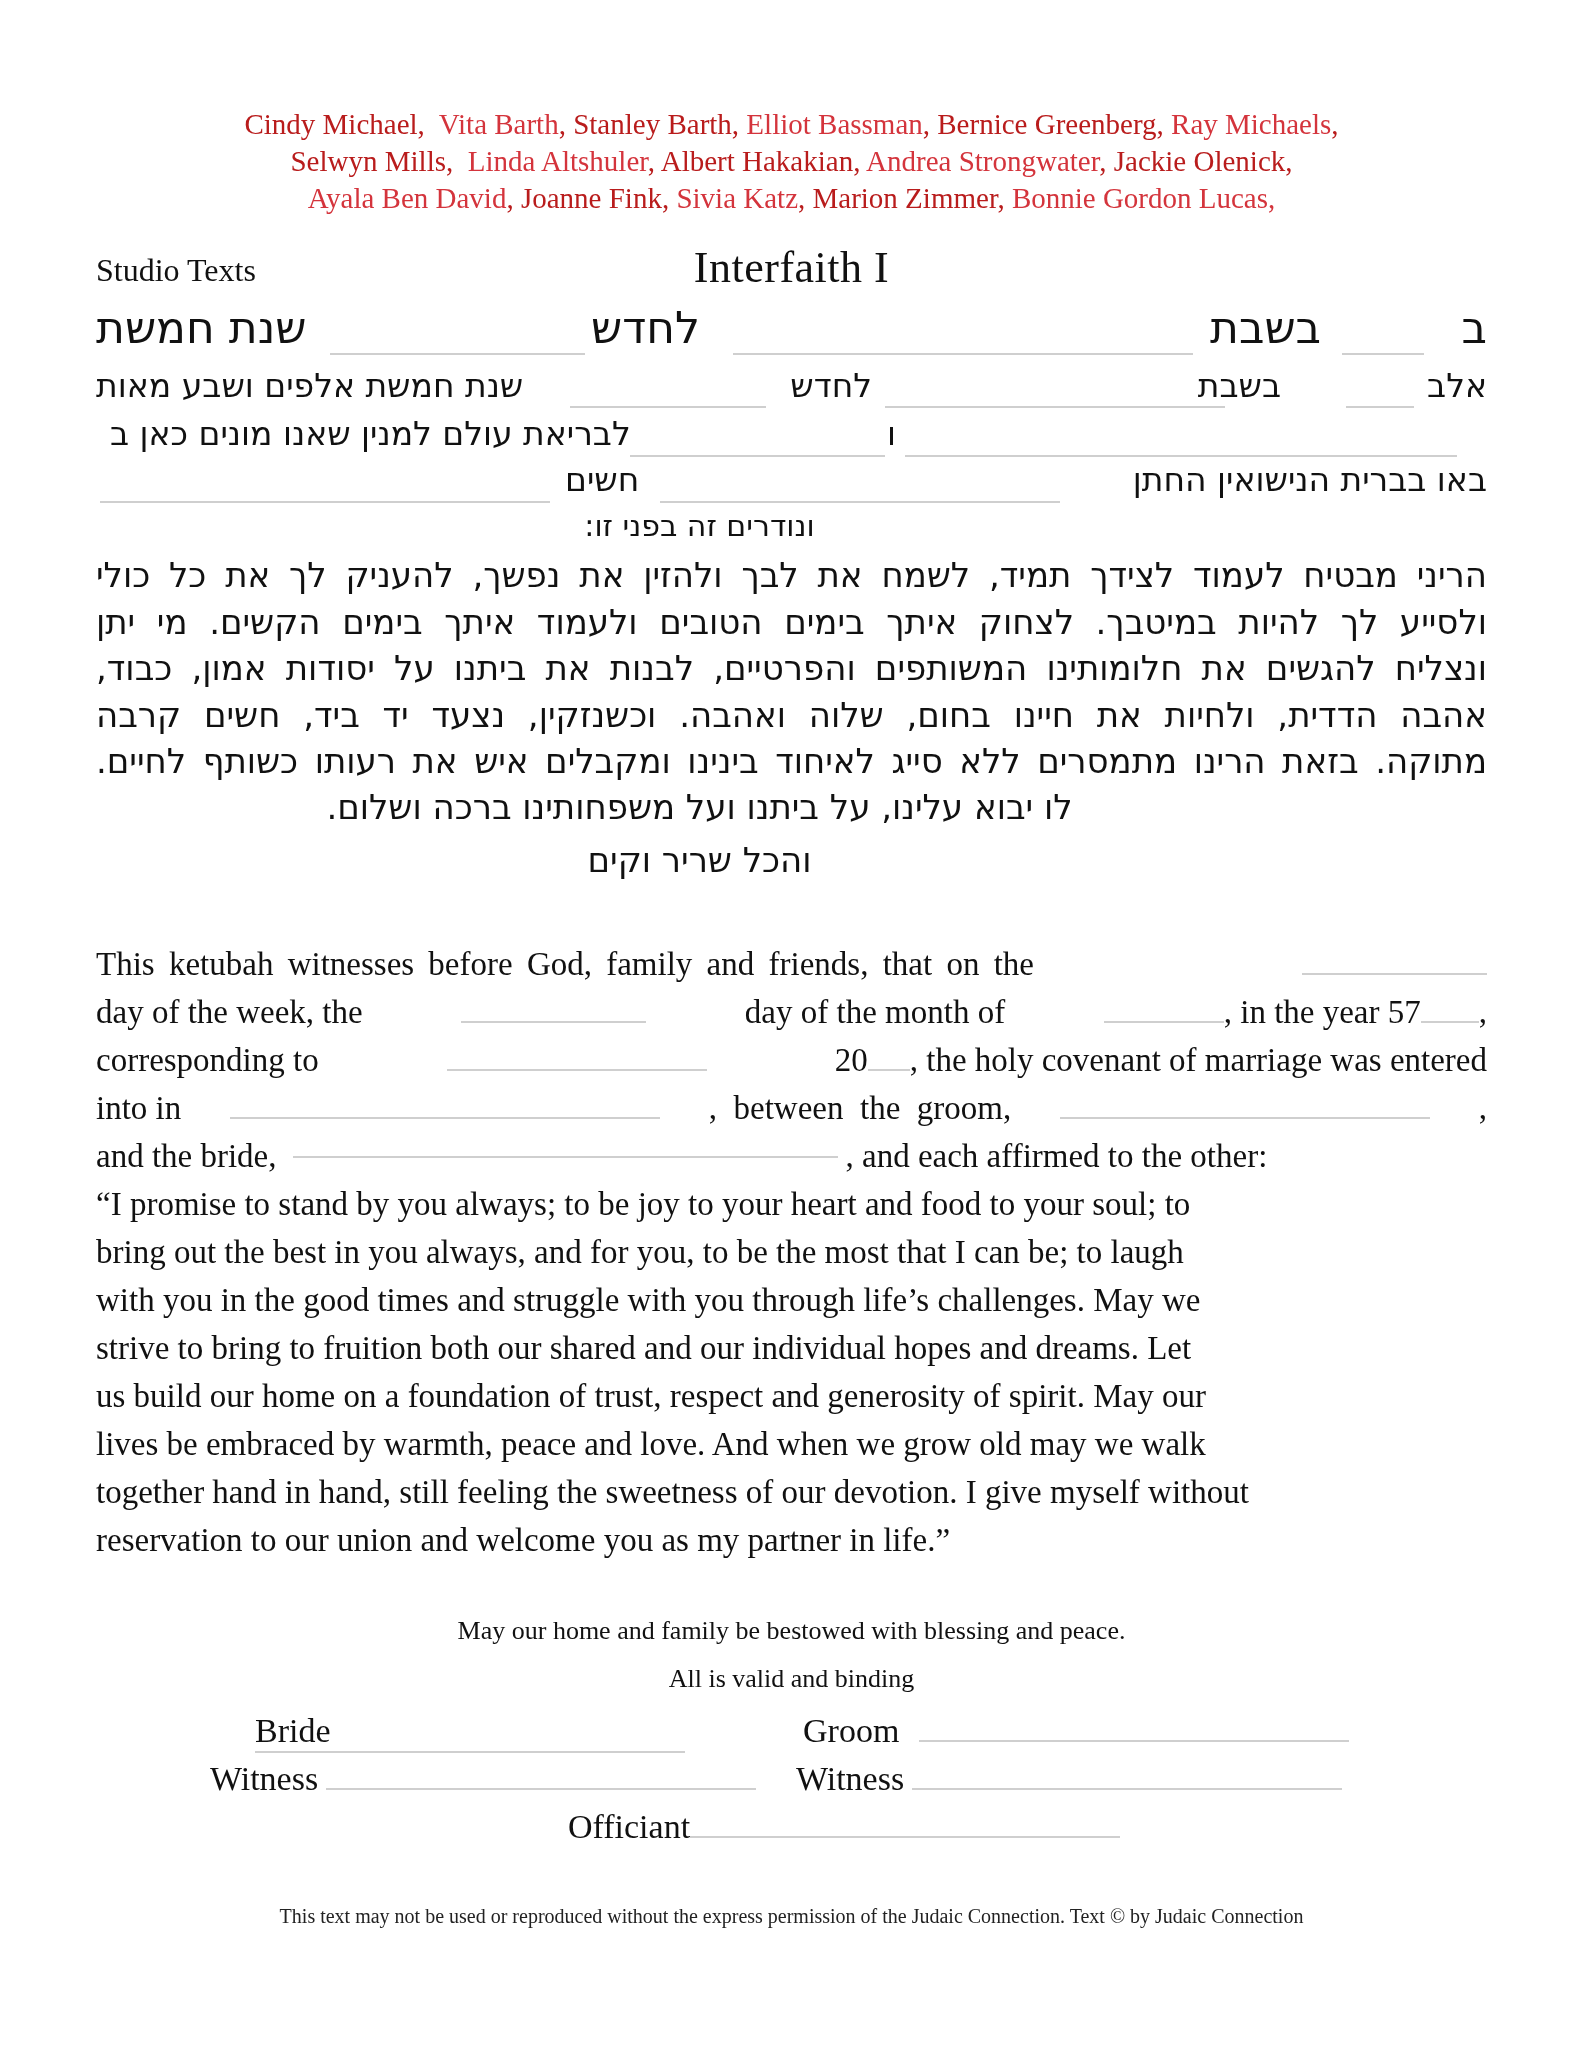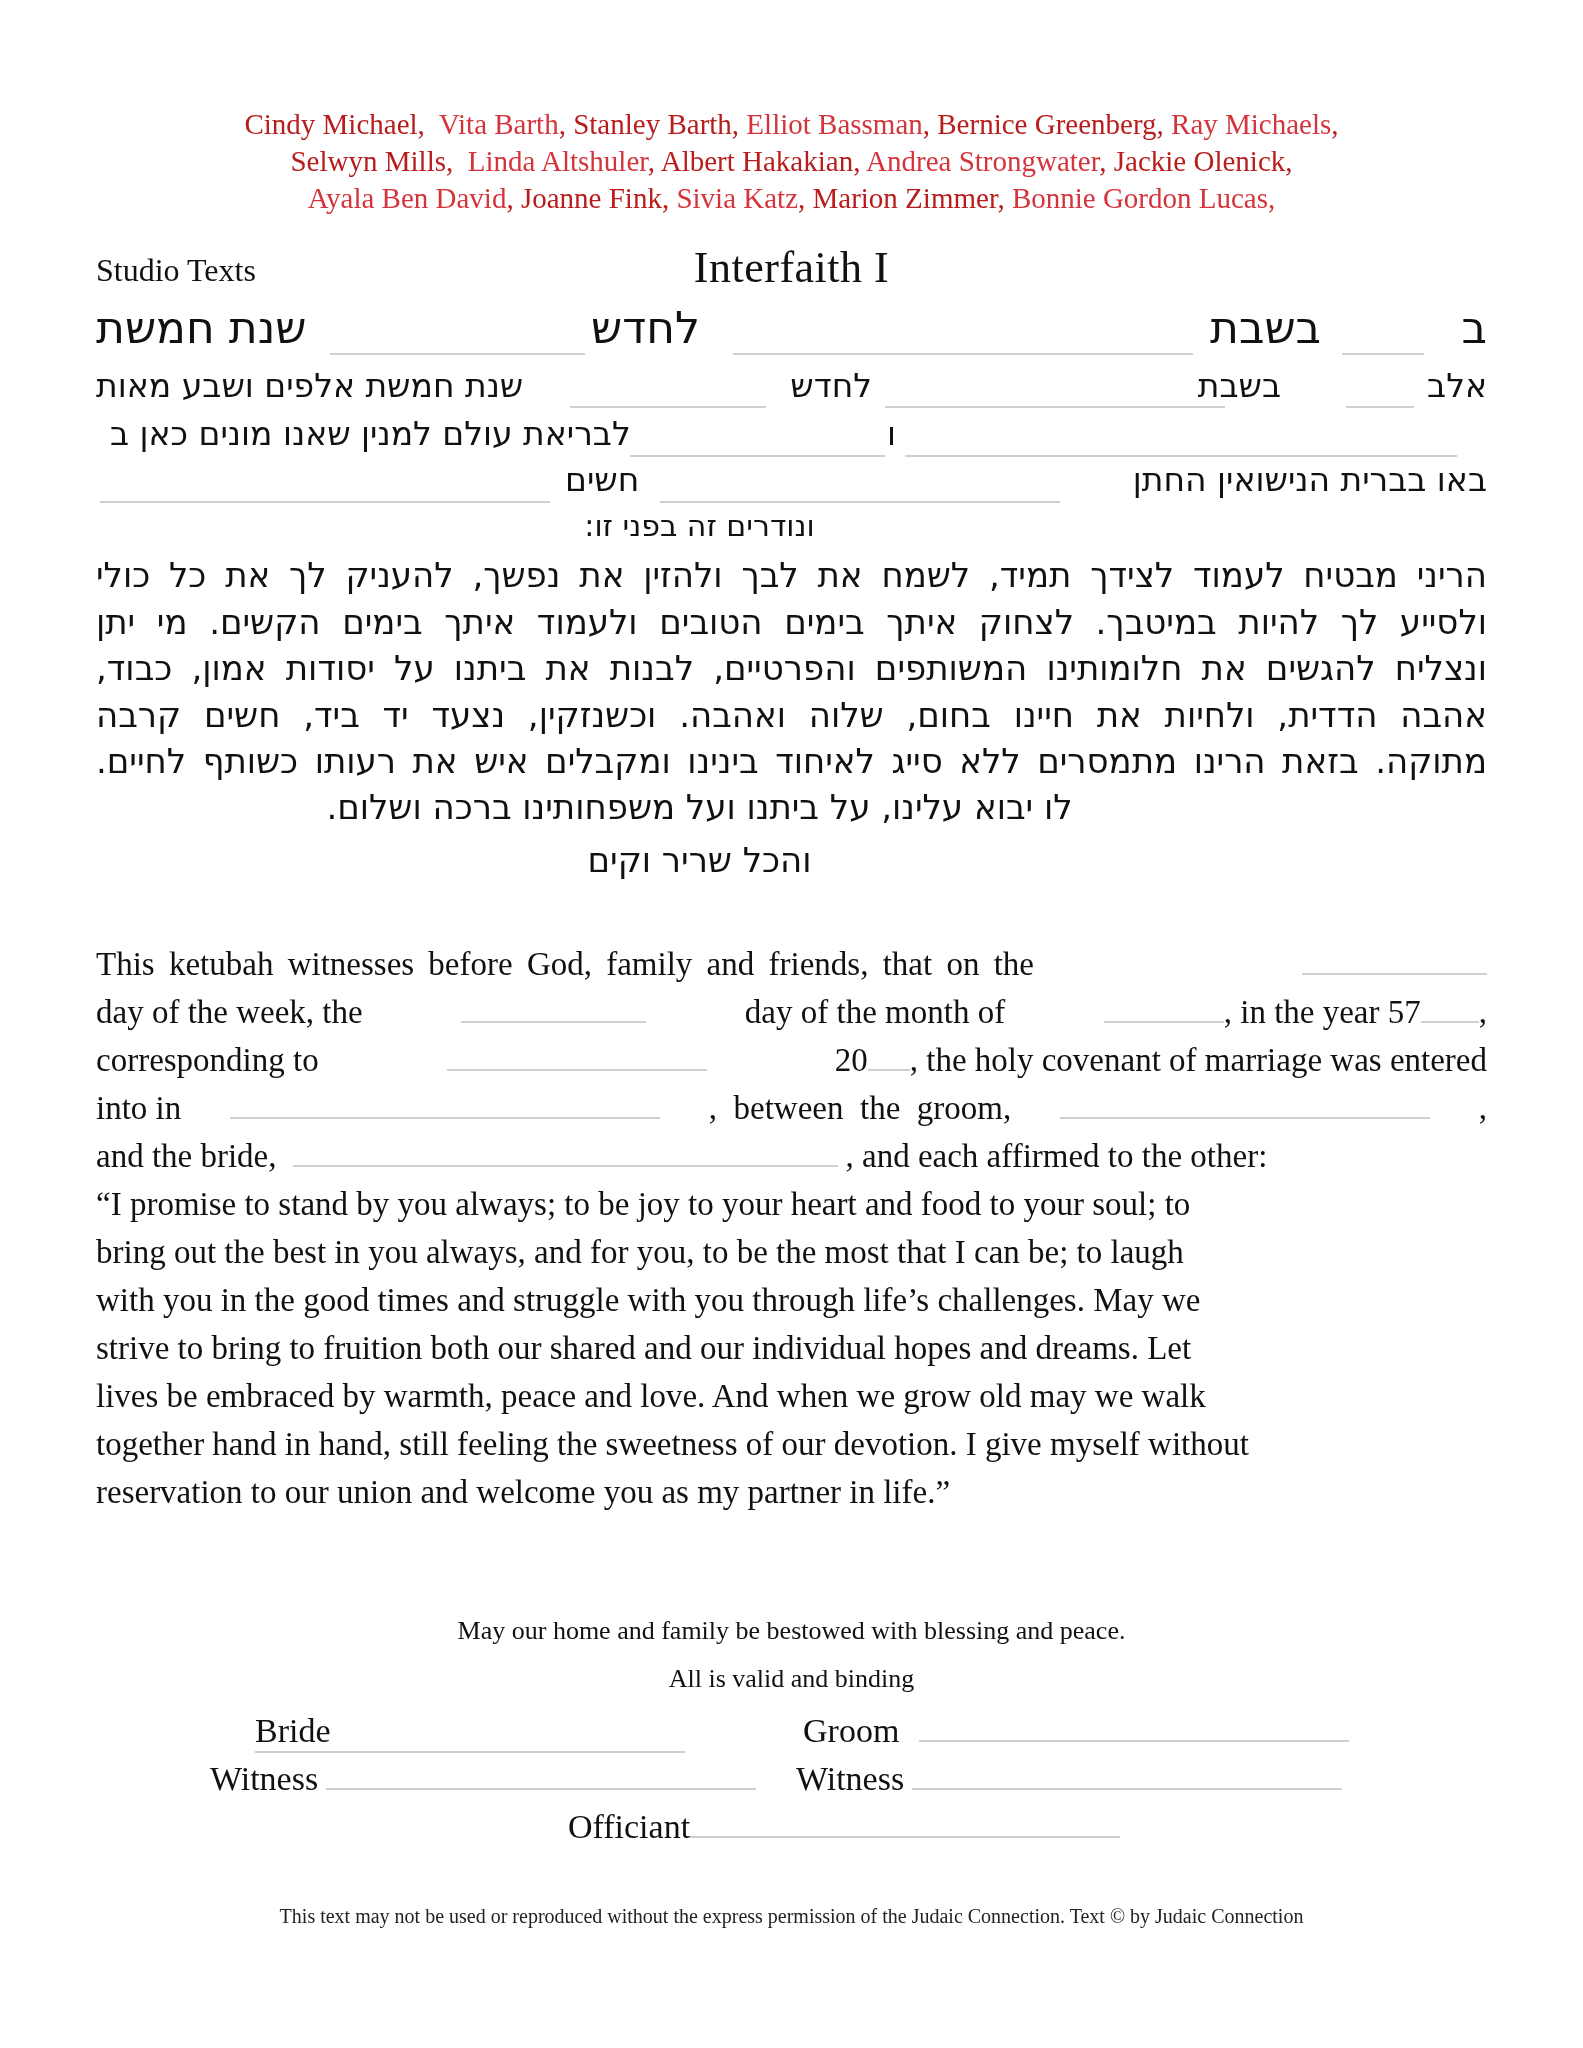--- a/index.html
+++ b/index.html
@@ -19,21 +19,21 @@
   .hpiece { position: absolute; white-space: nowrap; }
   .big { font-size: 44px; }
   .med { font-size: 33px; }
 
   .hpara { position: absolute; left: 96px; right: 96px; font-size: 34px; line-height: 46.5px; text-align: justify; text-align-last: justify; }
   .hcenter { position: absolute; left: 0; width: 1399px; text-align: center; font-size: 34px; }
 
   
   .eng { position: absolute; left: 96px; width: 1391px; font-size: 33px; line-height: 48px; }
   .eline { height: 48px; display: flex; justify-content: space-between; align-items: baseline; white-space: nowrap; }
-  .eline.left { justify-content: flex-start; gap: 8px; }
+  .eline.left { justify-content: flex-start; gap: 8px; align-items: center; }
   .epara { text-align: justify; text-align-last: left; }
   .center { position: absolute; left: 0; width: 1583px; text-align: center; font-size: 26px; }
 
   .sig { position: absolute; font-size: 34px; white-space: nowrap; display: flex; align-items: baseline; }
   .sig .blank { margin-left: 8px; }
 
   .footer { position: absolute; left: 0; width: 1583px; text-align: center; top: 1905px; font-size: 20px; color: #222; }
 </style>
 </head>
 <body>
@@ -142,20 +142,23 @@
     <div class="eline">
         <span>bring out the best in you always, and for you, to be the most that I can be; to laugh</span>
       </div>
     <div class="eline">
         <span>with you in the good times and struggle with you through life’s challenges. May we</span>
       </div>
     <div class="eline">
         <span>strive to bring to fruition both our shared and our individual hopes and dreams. Let</span>
       </div>
     <div class="eline">
+        <span>us build our home on a foundation of trust, respect and generosity of spirit. May our</span>
+      </div>
+    <div class="eline">
         <span>lives be embraced by warmth, peace and love. And when we grow old may we walk</span>
       </div>
     <div class="eline">
         <span>together hand in hand, still feeling the sweetness of our devotion. I give myself without</span>
       </div>
     <div class="eline left">
         <span>reservation to our union and welcome you as my partner in life.”</span>
       </div>
   </div>
 </div>

